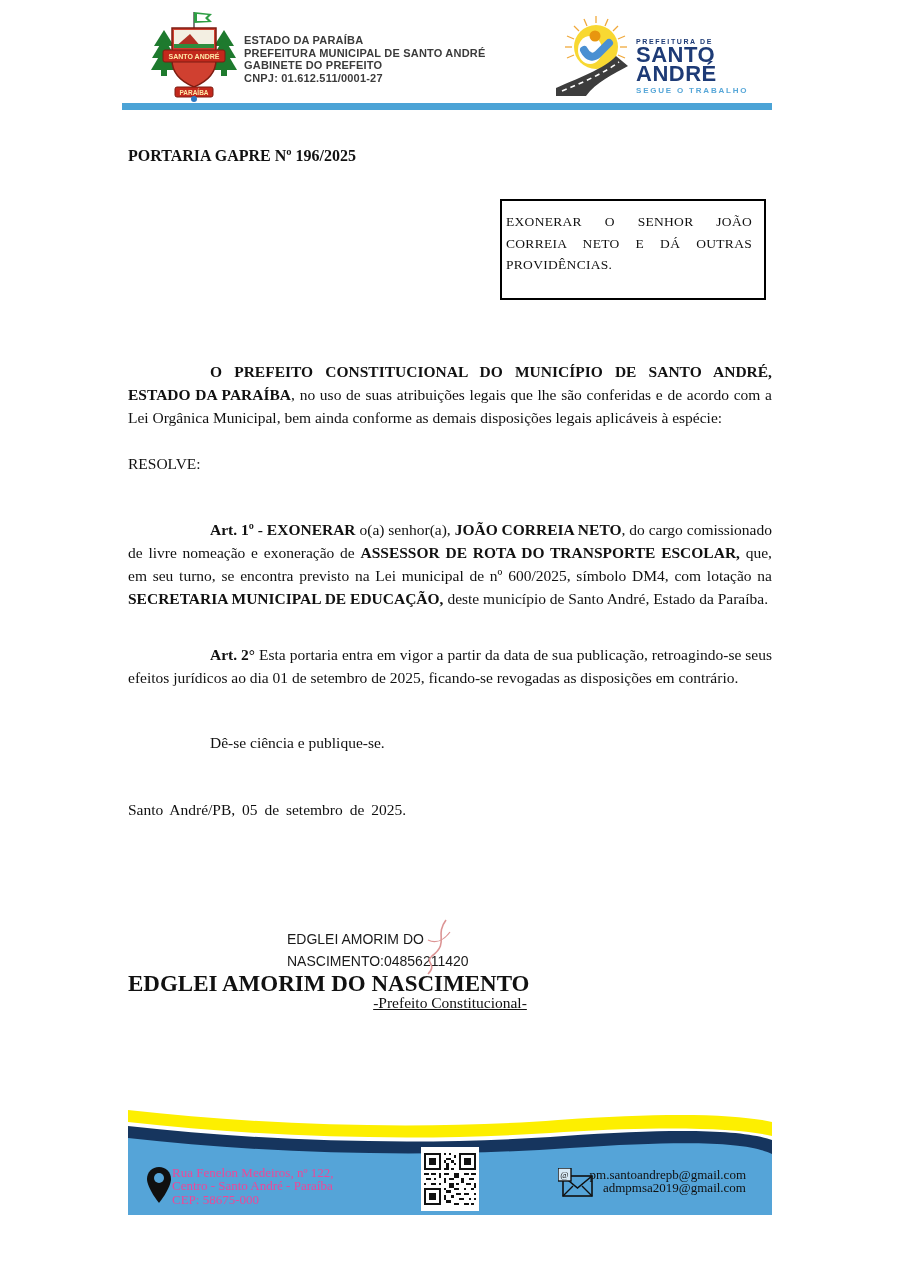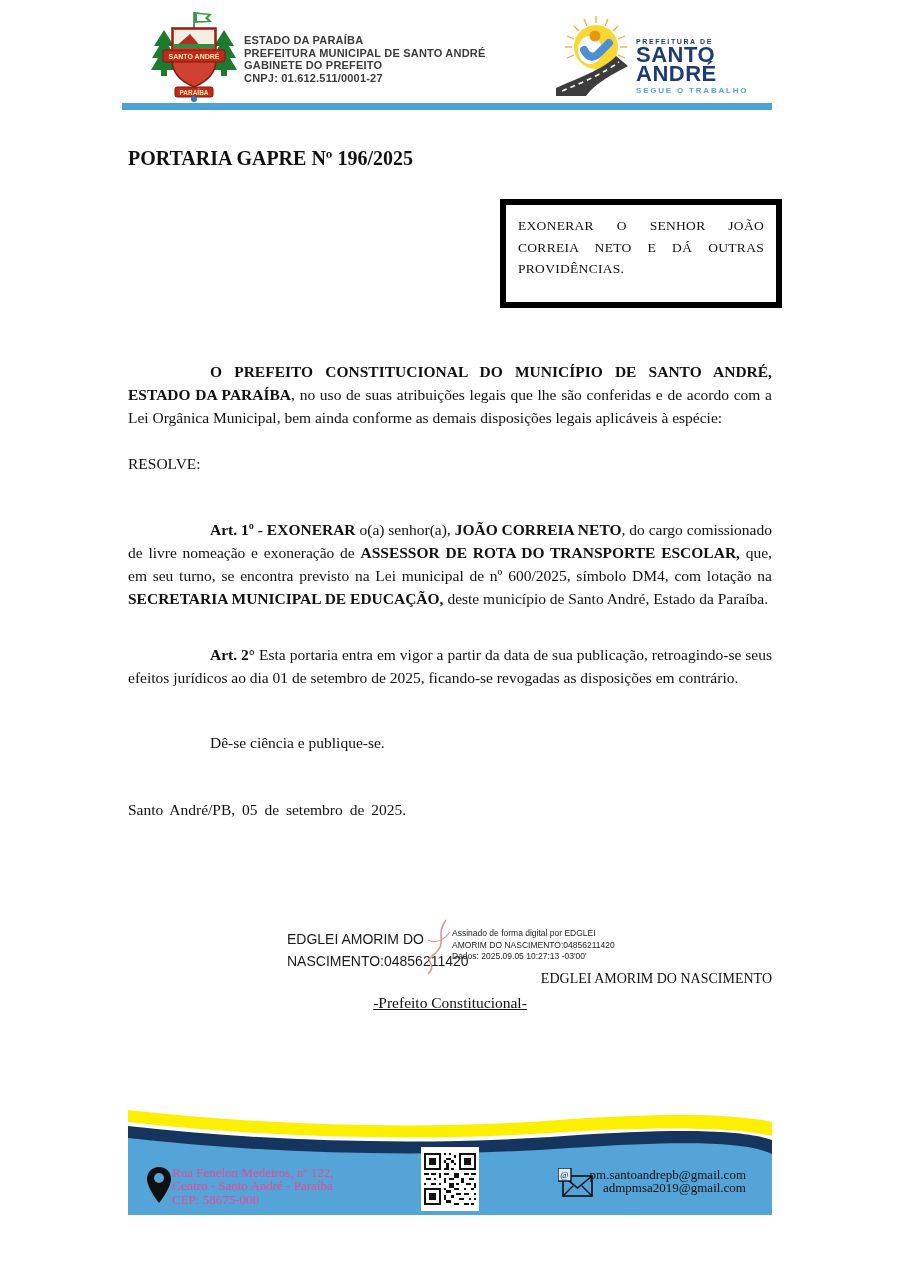--- a/index.html
+++ b/index.html
@@ -12,40 +12,40 @@
   .org-line{display:block;font-family:"Liberation Sans",sans-serif;font-weight:700;
             font-size:11px;line-height:12.6px;letter-spacing:.2px;color:#3b3b3b;white-space:nowrap;}
   .brand{left:556px;top:12px;width:200px;height:88px;display:flex;align-items:flex-start;}
   .brand-text{margin-left:2px;padding-top:26px;font-family:"Liberation Sans",sans-serif;}
   .brand-pre{display:block;font-size:7px;font-weight:700;letter-spacing:1.6px;color:#1e3b76;}
   .brand-name{display:block;font-size:22px;font-weight:700;line-height:19px;color:#1e3b76;letter-spacing:.5px;}
   .brand-tag{display:block;margin-top:3px;font-size:8px;font-weight:700;letter-spacing:1.8px;color:#57a7d8;}
   .rule{left:122px;top:103px;width:650px;height:7px;background:#4ba3d6;}
 
   
-  .title{left:128px;top:147px;font-weight:700;font-size:20px;}
-  .sumbox{left:500px;top:199px;width:246px;border:6px solid #000000;padding:10px 12px 22px 12px;
+  .title{left:128px;top:147px;font-weight:700;font-size:16px;}
+  .sumbox{left:500px;top:199px;width:246px;border:2px solid #000000;padding:10px 12px 22px 4px;
           font-size:13.5px;line-height:21.5px;text-align:justify;letter-spacing:.3px;word-spacing:2px;}
   .para{left:128px;width:644px;font-size:15.5px;line-height:23px;text-align:justify;text-indent:82px;}
   .p-preamble{top:344px;}
   .p-resolve{left:128px;top:455px;font-weight:400;font-size:15.5px;}
   .p-art1{top:502px;}
   .p-art2{top:627px;}
   .p-close{top:715px;text-align:left;}
   .dateline{left:128px;top:801px;width:644px;text-align:left;font-size:15.5px;word-spacing:3px;}
   b{font-weight:700;}
 
   
   .stamp-name{left:287px;top:928px;width:170px;font-family:"Liberation Sans",sans-serif;
               font-size:14px;line-height:22px;color:#1a1a1a;}
   .stamp-details{left:452px;top:928px;width:185px;font-family:"Liberation Sans",sans-serif;
                  font-size:8.5px;line-height:11.5px;color:#222;}
   .stamp-details span{display:block;}
   .squiggle{left:420px;top:918px;}
-  .signer-name{left:128px;top:971px;width:644px;text-align:right;font-weight:400;font-size:14px;}
+  .signer-name{left:128px;top:971px;width:644px;text-align:left;font-weight:700;font-size:23px;}
   .signer-role{left:128px;top:994px;width:644px;text-align:center;font-size:15.5px;text-decoration:underline;}
 
   
   .footer-art{left:128px;top:1102px;}
   .addr{left:172px;top:1166px;font-size:13px;line-height:13.4px;color:#ec4899;}
   .addr span{display:block;}
   .pin{left:147px;top:1167px;}
   .qr{left:421px;top:1147px;}
   .mail-icon{left:558px;top:1168px;}
   .emails{left:580px;top:1168px;width:166px;text-align:right;font-size:13px;line-height:13.4px;color:#101010;}
@@ -141,25 +141,20 @@
 
   <div class="abs dateline">Santo André/PB, 05 de setembro de 2025.</div>
 
   <div class="abs stamp-name">EDGLEI AMORIM DO NASCIMENTO:04856211420</div>
 
   <svg class="abs squiggle" width="34" height="58" viewBox="0 0 34 58">
     <path d="M26,2 C14,18 30,24 12,38 C4,45 18,46 8,56" stroke="#dc9494" stroke-width="1.6" fill="none"></path>
     <path d="M8,22 C16,26 24,22 30,14" stroke="#dc9494" stroke-width="1.2" fill="none"></path>
   </svg>
 
-  <div class="abs stamp-details">
-    <span>Assinado de forma digital por EDGLEI</span>
-    <span>AMORIM DO NASCIMENTO:04856211420</span>
-    <span>Dados: 2025.09.05 10:27:13 -03'00'</span>
-  </div>
 
   <div class="abs signer-name">EDGLEI AMORIM DO NASCIMENTO</div>
   <div class="abs signer-role">-Prefeito Constitucional-</div>
 
   <svg class="abs footer-art" width="644" height="115" viewBox="0 0 644 115">
     <path d="M0,8 C140,24 300,28 430,18 C540,10 610,12 644,20 L644,34 C610,26 540,24 436,30 C300,40 140,36 0,20 Z" fill="#fdef00"></path>
     <path d="M0,24 C140,40 300,44 436,34 C550,26 615,28 644,38 L644,56 C615,44 550,42 442,50 C300,60 140,54 0,38 Z" fill="#16355e"></path>
     <path d="M0,36 C140,52 300,56 442,46 C560,38 620,40 644,52 L644,113 L0,113 Z" fill="#55a4d8"></path>
   </svg>
 

